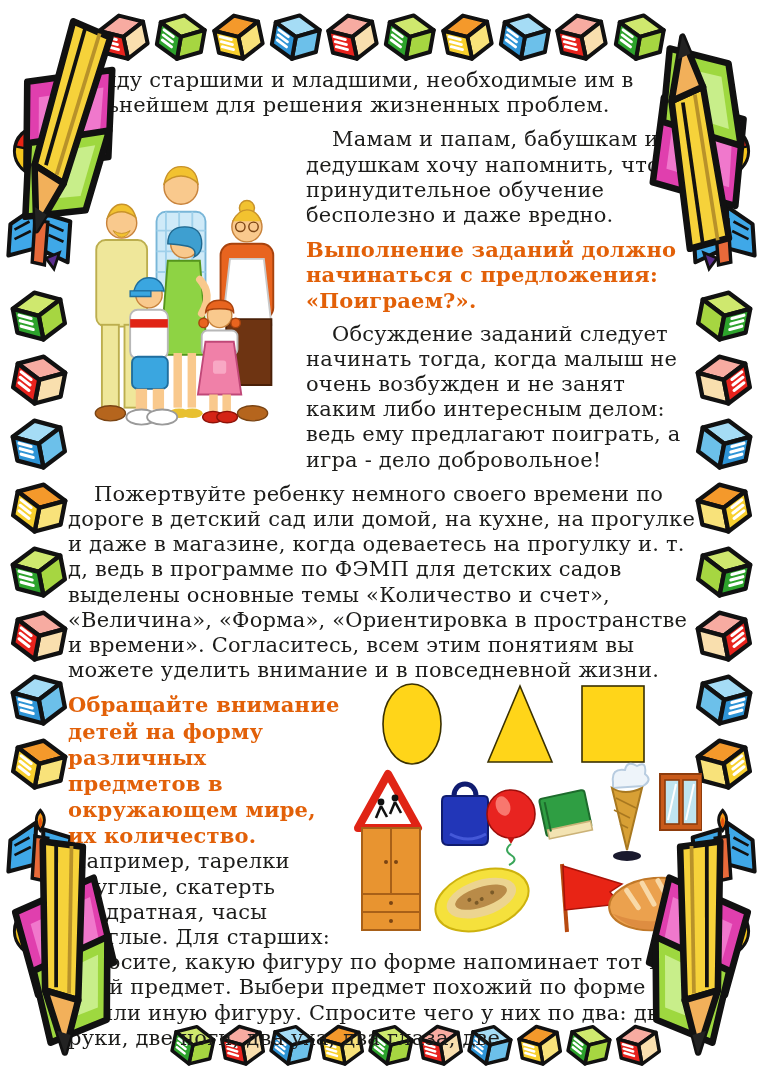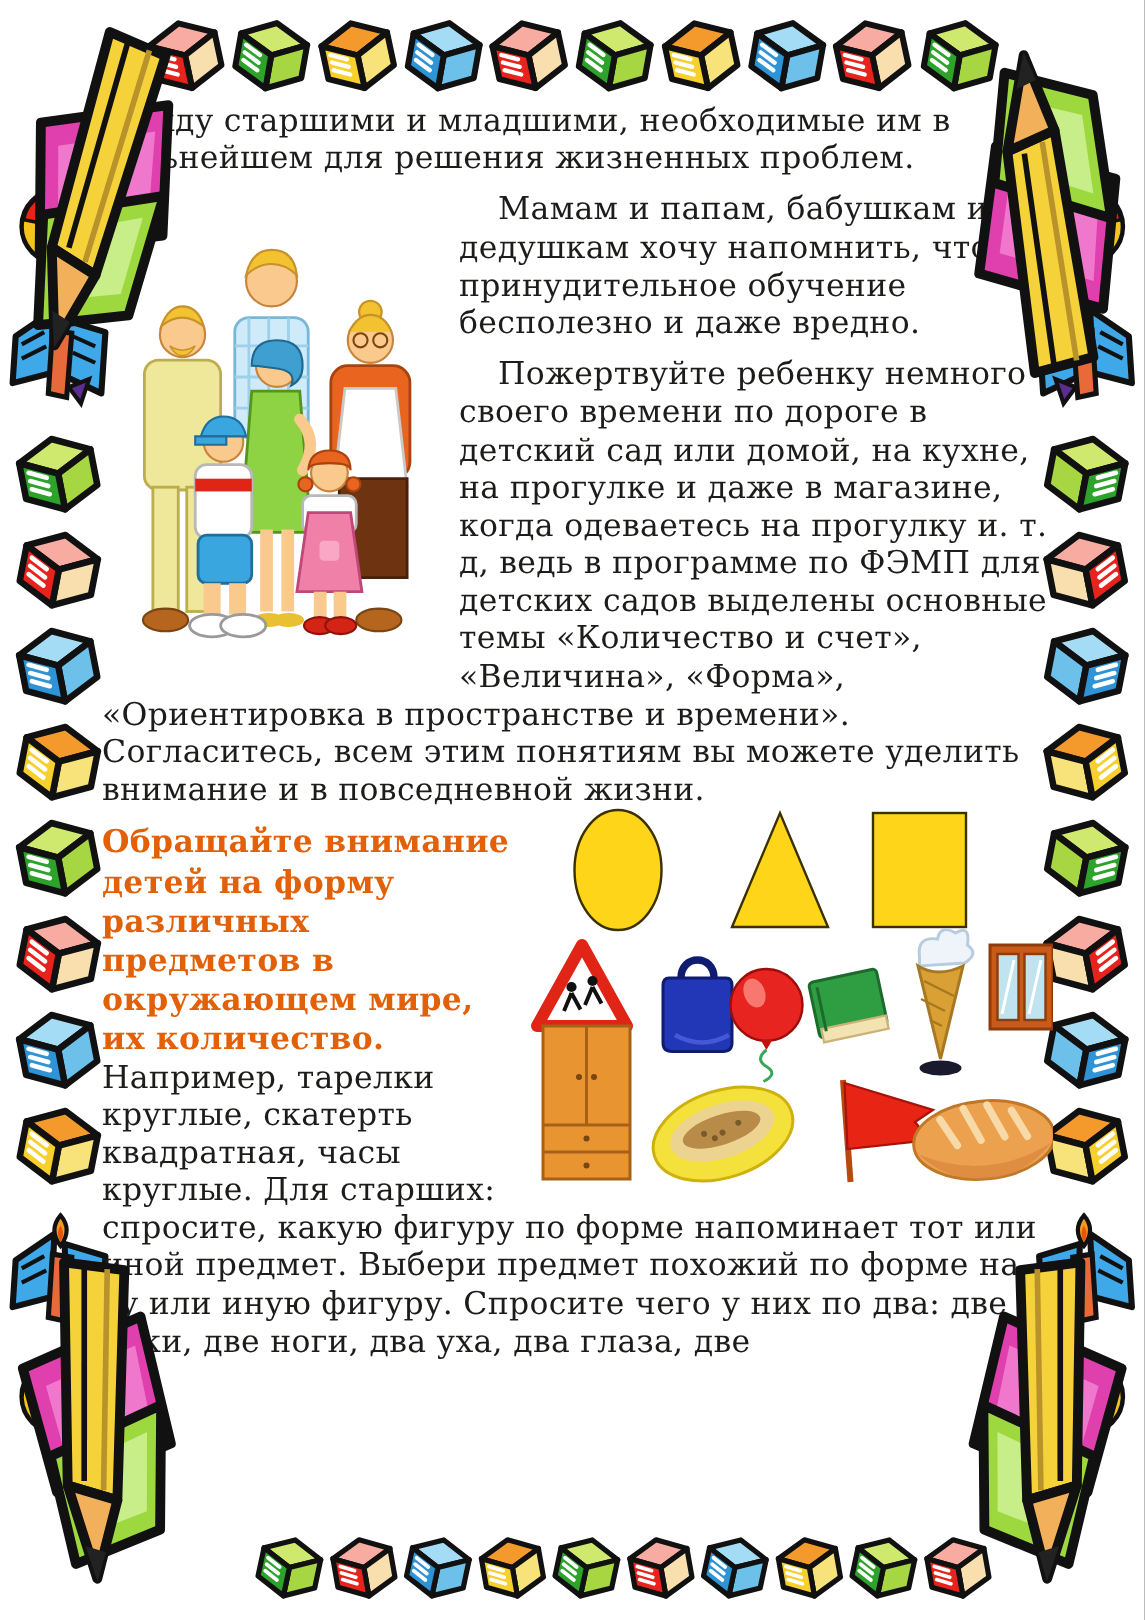--- a/index.html
+++ b/index.html
@@ -690,20 +690,22 @@
           <ellipse cx="169" cy="296" rx="11" ry="6" fill="#d42415" stroke="#8e1208" stroke-width="1.5"></ellipse>
           <circle cx="161" cy="188" r="13" fill="#f9c98d" stroke="#c8833c" stroke-width="1.5"></circle>
           <path d="M146 186 q1 -14 15 -14 q15 0 15 14 q0 -5 -15 -5 q-15 0 -15 5 Z" fill="#e8641f" stroke="#a8430e" stroke-width="1.5"></path>
           <circle cx="144" cy="196" r="5" fill="#e8641f" stroke="#a8430e" stroke-width="1.5"></circle>
           <circle cx="178" cy="196" r="5" fill="#e8641f" stroke="#a8430e" stroke-width="1.5"></circle>
         </g>
       </svg>
     </div>
 
     <p class="indent">Мамам и папам, бабушкам и дедушкам хочу напомнить, что принудительное обучение бесполезно и даже вредно.</p>
+    <p class="highlight accent" style="color: rgb(226, 96, 8);">Выполнение заданий должно начинаться с предложения: «Поиграем?».</p>
+    <p class="indent">Обсуждение заданий следует начинать тогда, когда малыш не очень возбужден и не занят каким либо интересным делом: ведь ему предлагают поиграть, а игра - дело добровольное!</p>
     <p class="indent">Пожертвуйте ребенку немного своего времени по дороге в детский сад или домой, на кухне, на прогулке и даже в магазине, когда одеваетесь на прогулку и. т. д, ведь в программе по ФЭМП для детских садов выделены основные темы «Количество и счет», «Величина», «Форма», «Ориентировка в пространстве и времени». Согласитесь, всем этим понятиям вы можете уделить внимание и в повседневной жизни.</p>
 
     <div class="shapes-illo">
       <svg viewBox="0 0 352 258">
 
         <ellipse cx="62" cy="48" rx="29" ry="40" fill="#ffd519" stroke="#3a3000" stroke-width="1.6"></ellipse>
         <polygon points="138,86 170,10 202,86" fill="#ffd519" stroke="#3a3000" stroke-width="1.6"></polygon>
         <rect x="232" y="10" width="62" height="76" fill="#ffd519" stroke="#3a3000" stroke-width="1.6"></rect>
 
         <g>

